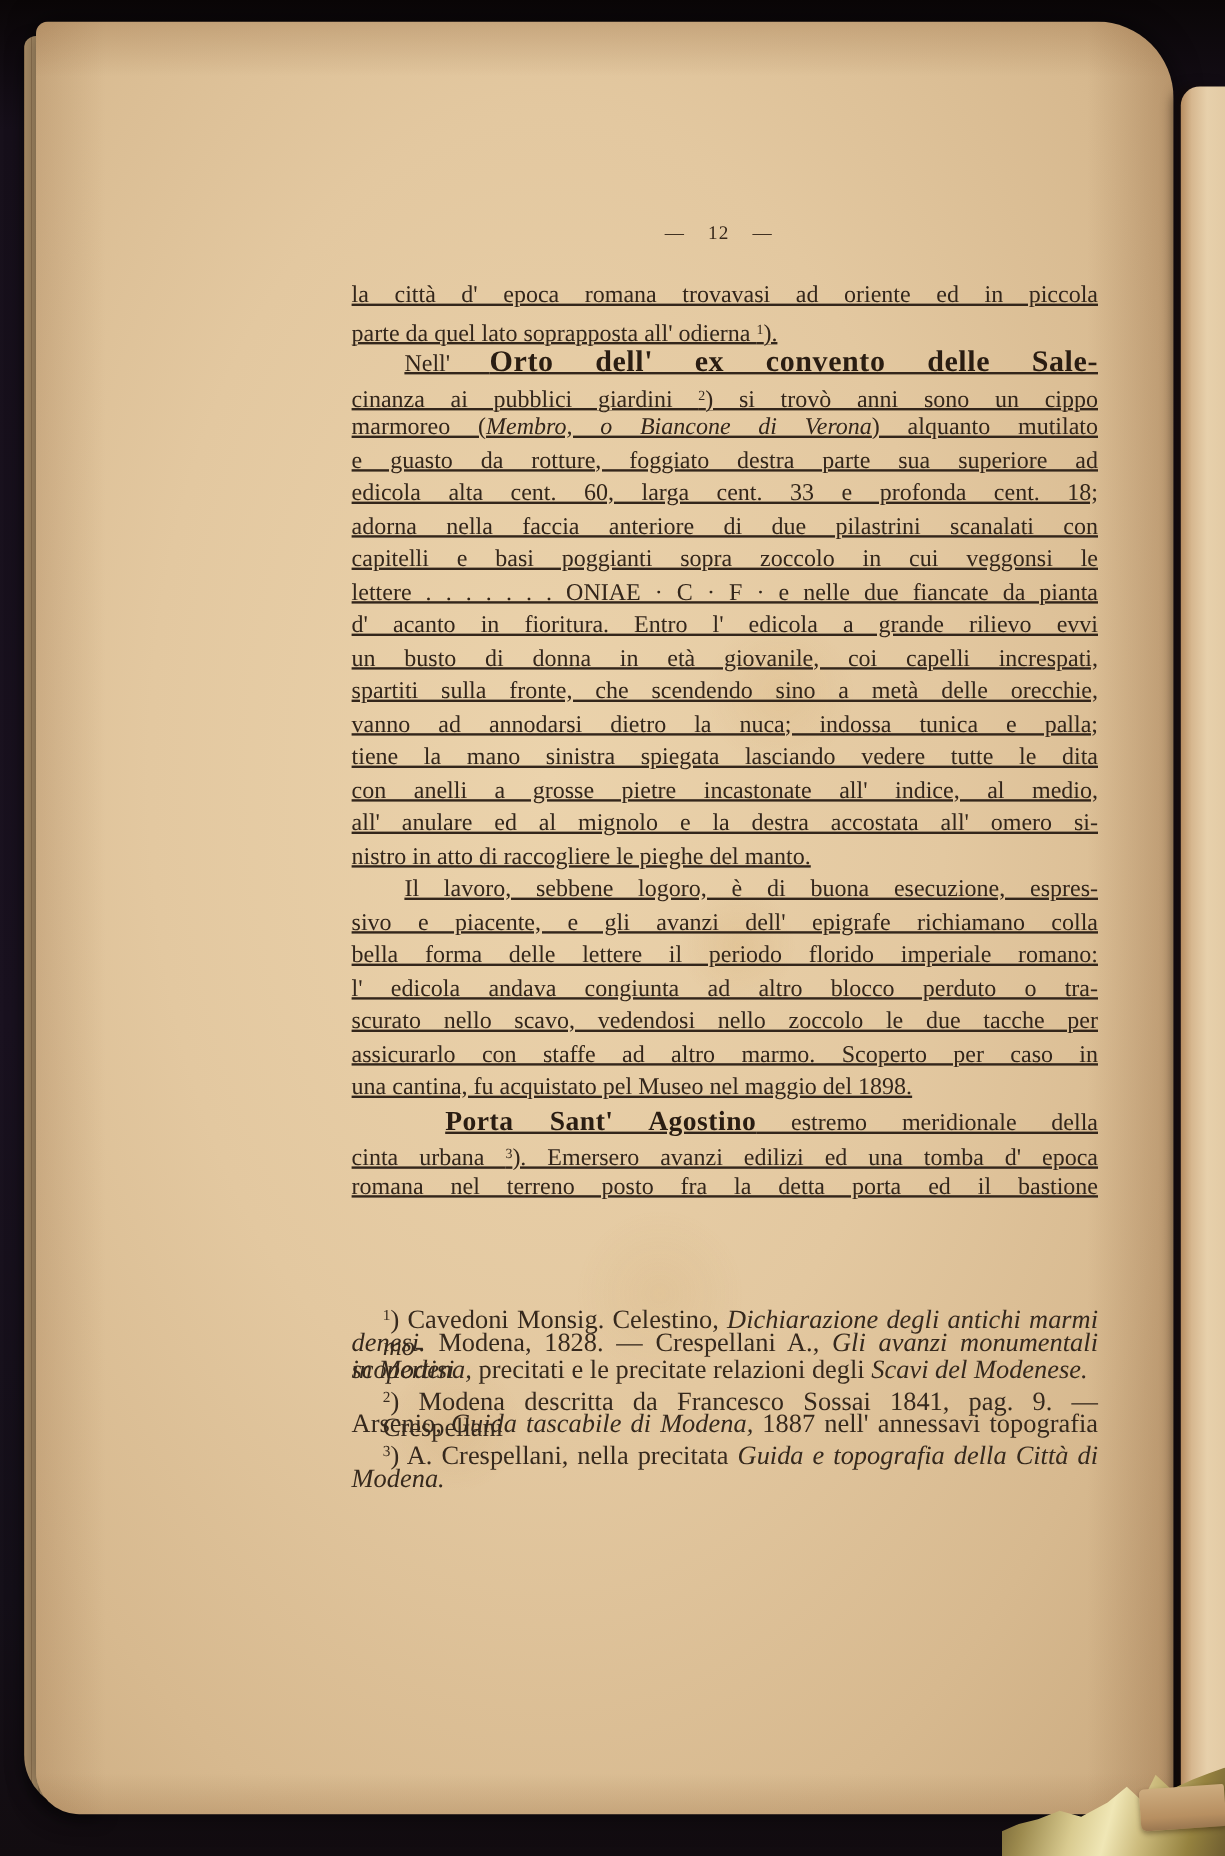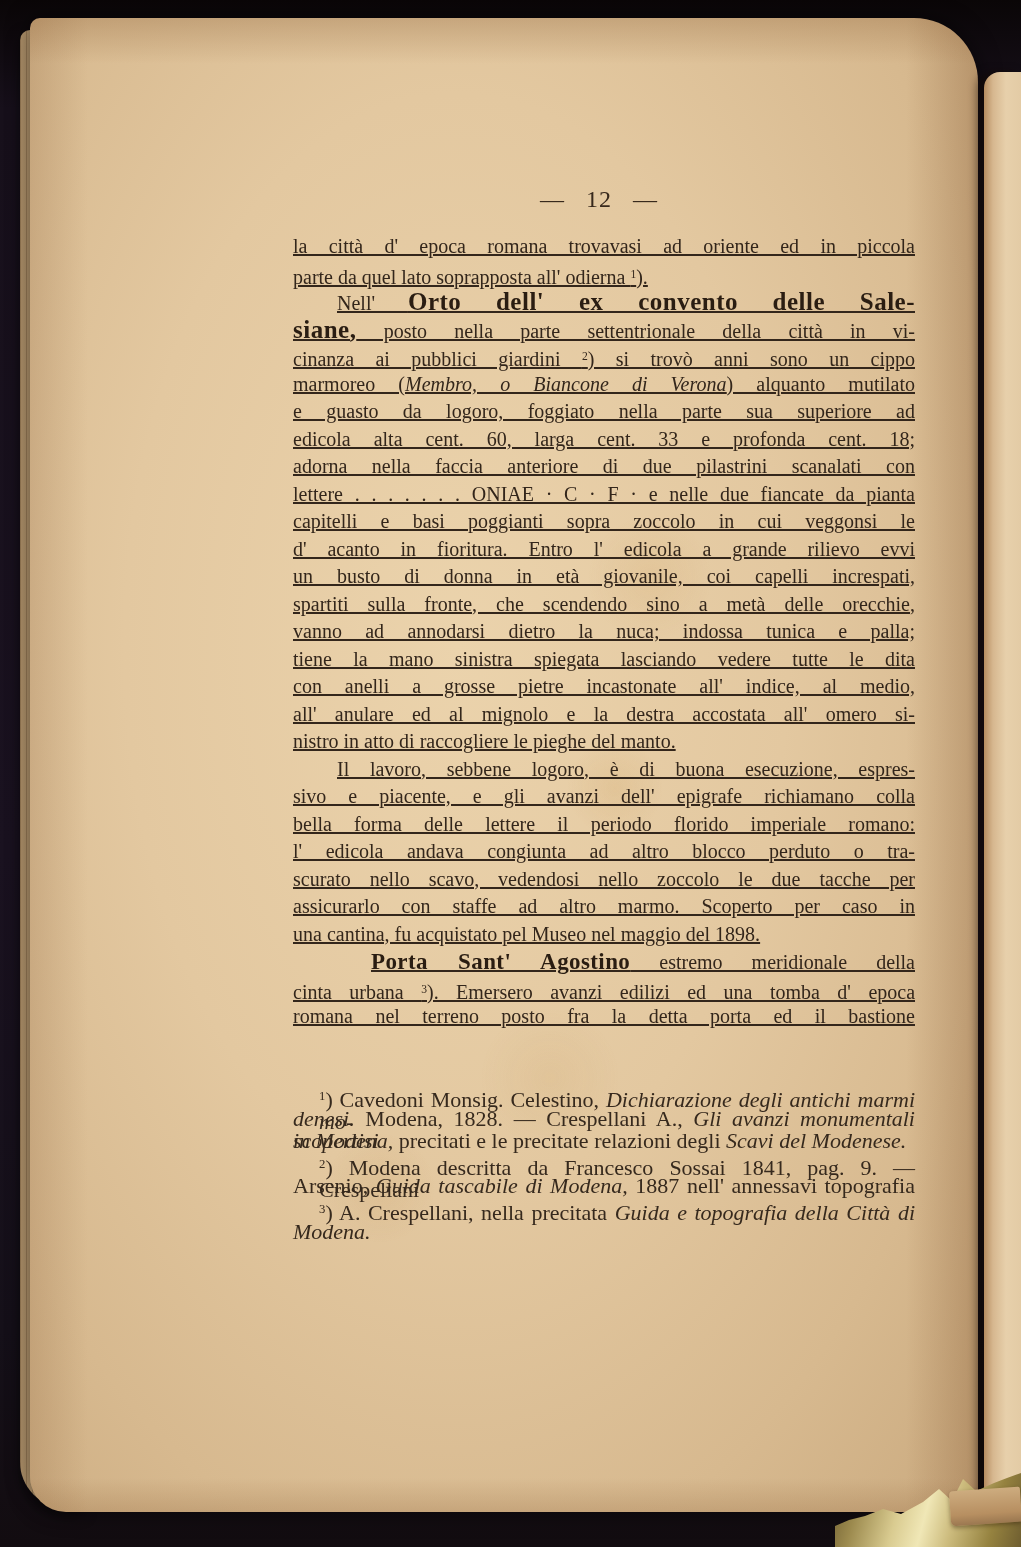--- a/index.html
+++ b/index.html
@@ -37,21 +37,21 @@
   
   .tear{position:absolute;left:835px;top:1462px;width:186px;height:85px;z-index:5;
         background:linear-gradient(105deg,#6b5a2e 0%,#9c8a4e 16%,#d9cb90 36%,#f0e7b6 50%,#cdbc7e 64%,#95823f 84%,#6f5e30 100%);
         clip-path:polygon(0 64px,14px 58px,30px 54px,48px 47px,66px 52px,88px 40px,104px 27px,117px 39px,128px 17px,141px 29px,159px 21px,172px 16px,186px 11px,186px 85px,0 85px);}
   .tear-strip{position:absolute;left:950px;top:1489px;width:71px;height:35px;z-index:6;
         background:linear-gradient(180deg,#cdac7f 0%,#b78f61 70%,#9a7750 100%);
         transform:rotate(-4deg);border-radius:4px 2px 2px 5px;
         box-shadow:0 2px 4px rgba(40,20,5,.4);}
   
   .pagenum{position:absolute;left:293px;top:186px;width:612px;z-index:4;
-        text-align:center;font-size:24px;color:#38291c;word-spacing:14px;letter-spacing:1px;}
+        text-align:center;font-size:16px;color:#38291c;word-spacing:14px;letter-spacing:1px;}
   .body{position:absolute;left:293px;top:233px;width:622px;z-index:4;color:#33261b;text-decoration:underline;}
   .fn{position:absolute;left:293px;top:1085px;width:622px;z-index:4;color:#36291d;}
   .ln{height:27.5px;line-height:27.5px;font-size:20px;text-align:justify;text-align-last:justify;white-space:normal;}
   .fn .ln{height:22.6px;line-height:22.6px;font-size:22px;}
   .ln.ind{padding-left:44px;}
   .fn .ln.ind{padding-left:26px;}
   .ln.last{text-align-last:left;}
   .b1{font-weight:700;font-size:25px;letter-spacing:.5px;color:#2a1d12;}
   .b2{font-weight:700;font-size:23px;letter-spacing:.4px;color:#2a1d12;margin-left:34px;}
   .it{font-style:italic;}
@@ -64,28 +64,27 @@
   <div class="page-stack"></div>
   <div class="main-page"></div>
   <div class="next-page"></div>
   <div class="tear"></div>
   <div class="tear-strip"></div>
   <div class="pagenum">— 12 —</div>
   <div id="body-lines" class="body">
       <div class="ln"><span>la città d' epoca romana trovavasi ad oriente ed in piccola</span></div>
       <div class="ln last"><span>parte da quel lato soprapposta all' odierna </span><span class="sup">1</span><span>).</span></div>
       <div class="ln ind"><span>Nell' </span><span class="b1">Orto dell' ex convento delle Sale-</span></div>
-      <div class="ln"><span class="b1">siane,</span><span> posto nella parte settentrionale della città in vi-</span></div>
       <div class="ln"><span>cinanza ai pubblici giardini </span><span class="sup">2</span><span>) si trovò anni sono un cippo</span></div>
       <div class="ln"><span>marmoreo (</span><span class="it">Membro, o Biancone di Verona</span><span>) alquanto mutilato</span></div>
-      <div class="ln"><span>e guasto da logoro, foggiato nella parte sua superiore ad</span></div>
+      <div class="ln"><span>e guasto da rotture, foggiato destra parte sua superiore ad</span></div>
       <div class="ln"><span>edicola alta cent. 60, larga cent. 33 e profonda cent. 18;</span></div>
       <div class="ln"><span>adorna nella faccia anteriore di due pilastrini scanalati con</span></div>
+      <div class="ln"><span>capitelli e basi poggianti sopra zoccolo in cui veggonsi le</span></div>
       <div class="ln"><span>lettere . . . . . . . ONIAE · C · F · e nelle due fiancate da pianta</span></div>
-      <div class="ln"><span>capitelli e basi poggianti sopra zoccolo in cui veggonsi le</span></div>
       <div class="ln"><span>d' acanto in fioritura. Entro l' edicola a grande rilievo evvi</span></div>
       <div class="ln"><span>un busto di donna in età giovanile, coi capelli increspati,</span></div>
       <div class="ln"><span>spartiti sulla fronte, che scendendo sino a metà delle orecchie,</span></div>
       <div class="ln"><span>vanno ad annodarsi dietro la nuca; indossa tunica e palla;</span></div>
       <div class="ln"><span>tiene la mano sinistra spiegata lasciando vedere tutte le dita</span></div>
       <div class="ln"><span>con anelli a grosse pietre incastonate all' indice, al medio,</span></div>
       <div class="ln"><span>all' anulare ed al mignolo e la destra accostata all' omero si-</span></div>
       <div class="ln last"><span>nistro in atto di raccogliere le pieghe del manto.</span></div>
       <div class="ln ind"><span>Il lavoro, sebbene logoro, è di buona esecuzione, espres-</span></div>
       <div class="ln"><span>sivo e piacente, e gli avanzi dell' epigrafe richiamano colla</span></div>

